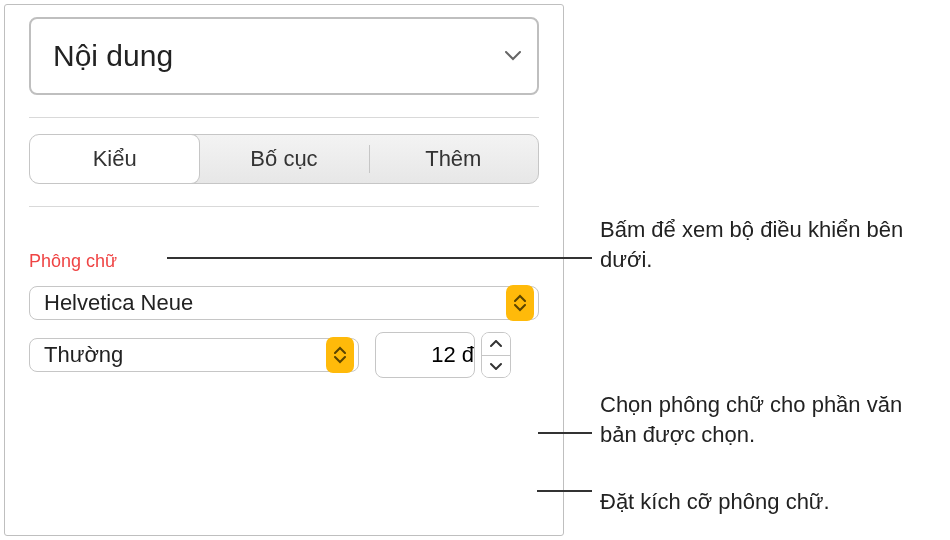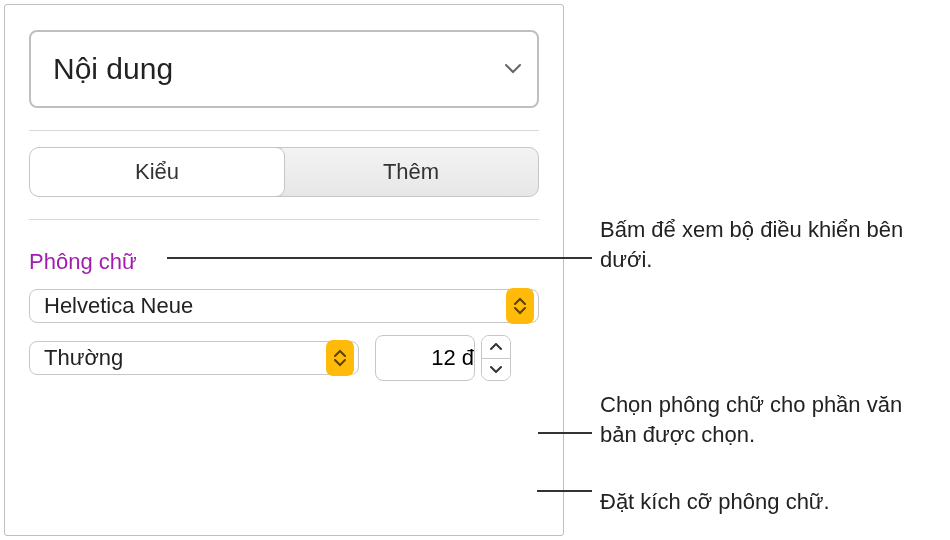--- a/index.html
+++ b/index.html
@@ -21,21 +21,21 @@
       border-radius: 3px;
     }
     .panel-header {
       text-align: center;
       padding: 10px 0 12px;
       border-bottom: 1px solid #d9d9d9;
       font-size: 23px;
       color: #333;
     }
     .paragraph-style {
-      margin: 25px 24px 0;
+      margin: 12px 24px 0;
       border: 2px solid #bfbfbf;
       border-radius: 8px;
       padding: 20px 16px 20px 22px;
       display: flex;
       align-items: center;
       justify-content: space-between;
       cursor: pointer;
     }
     .paragraph-style-label {
       font-size: 30px;
@@ -76,23 +76,23 @@
       bottom: 10px;
       width: 1px;
       background: #c6c6c6;
     }
     .segmented button.active {
       background: #fff;
       border-radius: 8px;
       box-shadow: 0 0 0 1px #c6c6c6;
     }
     .section-label {
-      margin: 29px 24px 0;
-      font-size: 22px;
-      color: #a21caf;
+      margin: 44px 24px 0;
+      font-size: 18px;
+      color: #ef4444;
       font-weight: 500;
     }
     .font-row {
       margin: 14px 24px 0;
       display: flex;
       gap: 16px;
       align-items: center;
     }
     .popup {
       border: 1px solid #c6c6c6;
@@ -192,20 +192,21 @@
     <span class="paragraph-style-label">Nội dung</span>
     <svg class="chevron-down" viewBox="0 0 16 10">
       <path d="M1 1 L8 8 L15 1" stroke="#666" stroke-width="2" fill="none" stroke-linecap="round"></path>
     </svg>
   </div>
 
   <div class="section-divider"></div>
 
   <div class="segmented">
     <button class="active">Kiểu</button>
+    <button>Bố cục</button>
     <button>Thêm</button>
   </div>
 
   <div class="section-divider"></div>
 
   <div class="section-label">Phông chữ</div>
 
   <div class="font-row">
     <div class="popup">
       <span class="popup-label">Helvetica Neue</span>

